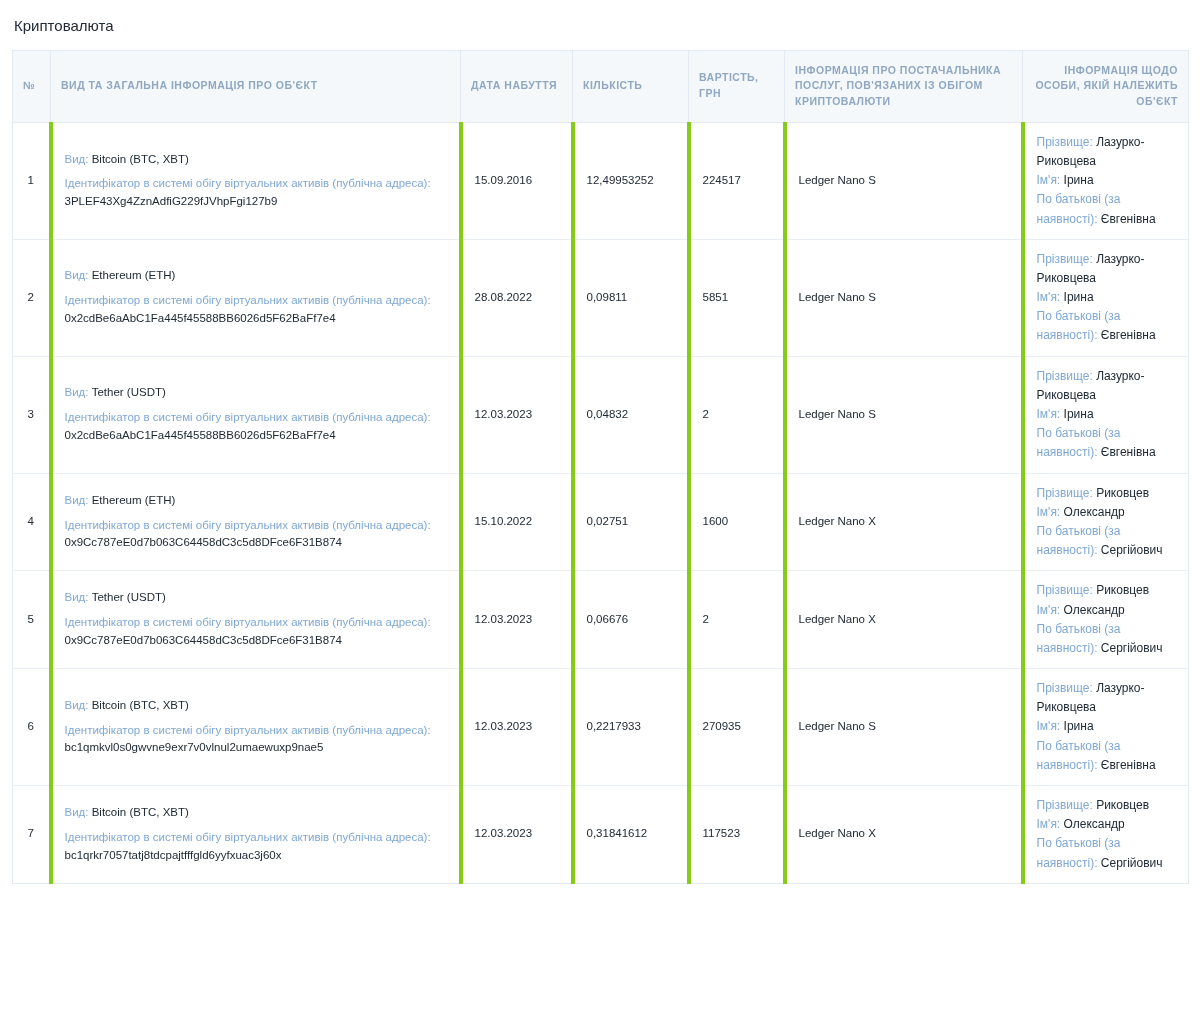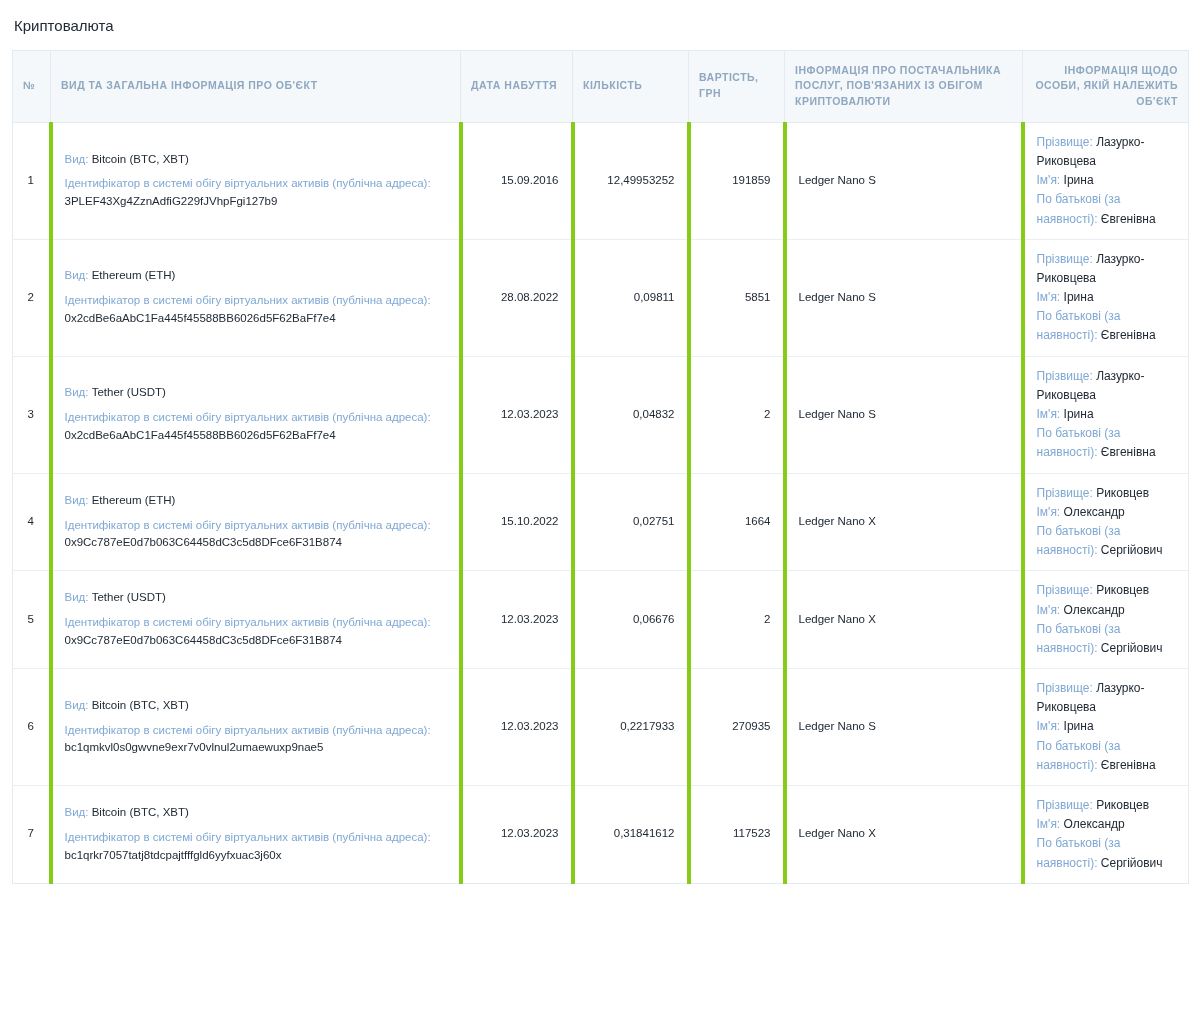--- a/index.html
+++ b/index.html
@@ -66,21 +66,20 @@
   .col-provider { width: 238px; }
   .col-person   { width: 166px; }
 
   td.cell-num {
     text-align: center;
     font-size: 11.5px;
     color: #212b36;
   }
   td.cell-date, td.cell-qty, td.cell-value {
     font-size: 11.5px;
-    text-align: right;
   }
   .label {
     color: #7fa8d4;
   }
   .obj-line { margin: 0; }
   .obj-line + .obj-line { margin-top: 7px; }
   .value-text { color: #212b36; }
 
   .person-block { font-size: 12px; line-height: 1.6; }
   .person-row { margin: 0; }
@@ -119,21 +118,21 @@
     </thead>
     <tbody>
         <tr>
           <td class="cell-num">1</td>
           <td class="cell-obj">
             <div class="obj-line"><span class="label">Вид:</span><span class="value-text"> Bitcoin (BTC, XBT)</span></div>
             <div class="obj-line"><span class="label">Ідентифікатор в системі обігу віртуальних активів (публічна адреса):</span><span class="value-text"> 3PLEF43Xg4ZznAdfiG229fJVhpFgi127b9</span></div>
           </td>
           <td class="cell-date">15.09.2016</td>
           <td class="cell-qty">12,49953252</td>
-          <td class="cell-value">191859</td>
+          <td class="cell-value">224517</td>
           <td class="provider-text">Ledger Nano S</td>
           <td>
             <div class="person-block">
               <div class="person-row"><span class="person-label">Прізвище:</span><span class="person-value"> Лазурко-Риковцева</span></div>
               <div class="person-row"><span class="person-label">Ім'я:</span><span class="person-value"> Ірина</span></div>
               <div class="person-row"><span class="person-label">По батькові (за наявності):</span><span class="person-value"> Євгенівна</span></div>
             </div>
           </td>
         </tr>
         <tr>
@@ -173,21 +172,21 @@
           </td>
         </tr>
         <tr>
           <td class="cell-num">4</td>
           <td class="cell-obj">
             <div class="obj-line"><span class="label">Вид:</span><span class="value-text"> Ethereum (ETH)</span></div>
             <div class="obj-line"><span class="label">Ідентифікатор в системі обігу віртуальних активів (публічна адреса):</span><span class="value-text"> 0x9Cc787eE0d7b063C64458dC3c5d8DFce6F31B874</span></div>
           </td>
           <td class="cell-date">15.10.2022</td>
           <td class="cell-qty">0,02751</td>
-          <td class="cell-value">1664</td>
+          <td class="cell-value">1600</td>
           <td class="provider-text">Ledger Nano X</td>
           <td>
             <div class="person-block">
               <div class="person-row"><span class="person-label">Прізвище:</span><span class="person-value"> Риковцев</span></div>
               <div class="person-row"><span class="person-label">Ім'я:</span><span class="person-value"> Олександр</span></div>
               <div class="person-row"><span class="person-label">По батькові (за наявності):</span><span class="person-value"> Сергійович</span></div>
             </div>
           </td>
         </tr>
         <tr>

